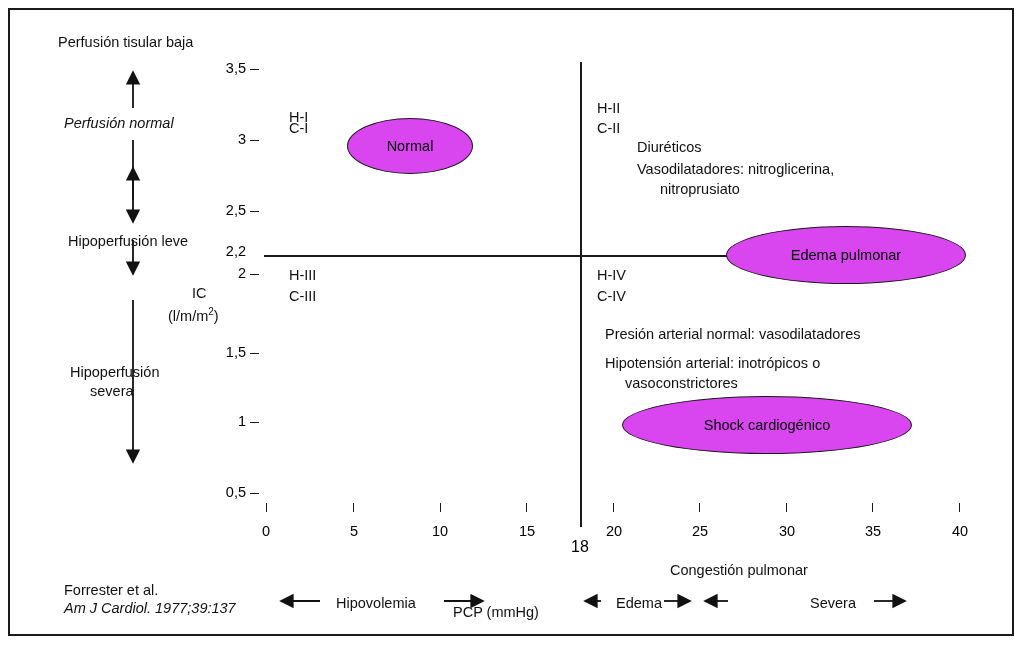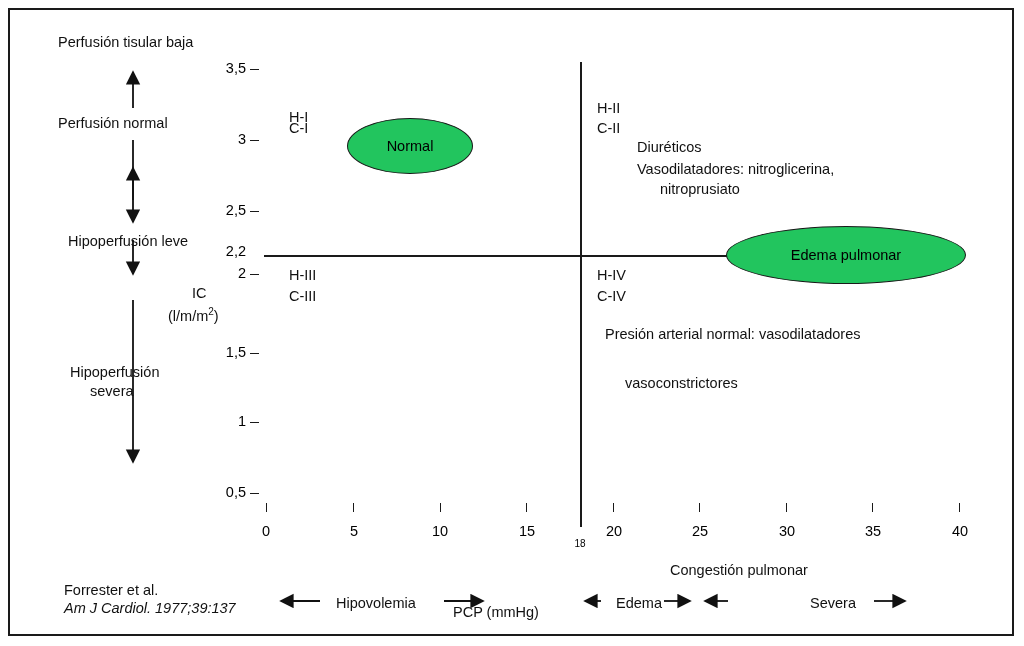--- a/index.html
+++ b/index.html
@@ -62,21 +62,21 @@
   .xlabel {
     position: absolute;
     font-size: 14.5px;
     text-align: center;
     white-space: pre;
   }
   .ellipse {
     position: absolute;
     border: 1.8px solid #1a1a1a;
     border-radius: 50%;
-    background: #22c55e;
+    background: #d946ef;
     display: flex;
     align-items: center;
     justify-content: center;
     font-size: 14.5px;
     box-sizing: border-box;
   }
   svg.overlay {
     position: absolute;
     left: 0;
     top: 0;
@@ -86,21 +86,21 @@
   }
   .sup { font-size: 10px; vertical-align: super; }
 </style>
 </head>
 <body>
 
 <div id="root">
   <div class="frame"></div>
 
   <div class="txt" style="left:58px; top:33px;">Perfusión tisular baja</div>
-  <div class="txt" style="left:58px; top:114px;">Perfusión normal</div>
+  <div class="txt" style="left:64px; top:114px;font-style:italic;">Perfusión normal</div>
   <div class="txt" style="left:68px; top:232px;">Hipoperfusión leve</div>
   <div class="txt" style="left:70px; top:363px;text-align:right;">Hipoperfusión</div>
   <div class="txt" style="left:90px; top:382px;">severa</div>
 
   <div class="txt" style="left:192px; top:284px;">IC</div>
   <div class="txt" style="left:168px; top:306px;"><span>(l/m/m</span><span class="sup">2</span><span>)</span></div>
 
   <div class="ylabel" style="left:198px; top:60px; width:48px;">3,5</div>
   <div class="ylabel" style="left:198px; top:131px; width:48px;">3</div>
   <div class="ylabel" style="left:198px; top:202px; width:48px;">2,5</div>
@@ -134,47 +134,51 @@
 
   <div class="xlabel" style="left:246px; top:523px; width:40px;">0</div>
   <div class="xlabel" style="left:334px; top:523px; width:40px;">5</div>
   <div class="xlabel" style="left:420px; top:523px; width:40px;">10</div>
   <div class="xlabel" style="left:507px; top:523px; width:40px;">15</div>
   <div class="xlabel" style="left:594px; top:523px; width:40px;">20</div>
   <div class="xlabel" style="left:680px; top:523px; width:40px;">25</div>
   <div class="xlabel" style="left:767px; top:523px; width:40px;">30</div>
   <div class="xlabel" style="left:853px; top:523px; width:40px;">35</div>
   <div class="xlabel" style="left:940px; top:523px; width:40px;">40</div>
-  <div class="xlabel" style="left:562px; top:538px; width:36px; font-size:10px;">18</div>
+  <div class="xlabel" style="left:562px; top:538px; width:36px; font-size:16px;">18</div>
 
   <div class="txt" style="left:289px; top:108px;">H-I</div>
   <div class="txt" style="left:289px; top:119px;">C-I</div>
 
   <div class="txt" style="left:597px; top:99px;">H-II</div>
   <div class="txt" style="left:597px; top:119px;">C-II</div>
 
   <div class="txt" style="left:289px; top:266px;">H-III</div>
   <div class="txt" style="left:289px; top:287px;">C-III</div>
 
   <div class="txt" style="left:597px; top:266px;">H-IV</div>
   <div class="txt" style="left:597px; top:287px;">C-IV</div>
 
   <div class="txt" style="left:637px; top:138px;">Diuréticos</div>
   <div class="txt" style="left:637px; top:160px;">Vasodilatadores: nitroglicerina,</div>
   <div class="txt" style="left:660px; top:180px;">nitroprusiato</div>
 
 
   <div class="txt" style="left:605px; top:325px;">Presión arterial normal: vasodilatadores</div>
+  <div class="txt" style="left:605px; top:354px;">Hipotensión arterial: inotrópicos o</div>
   <div class="txt" style="left:625px; top:374px;">vasoconstrictores</div>
 
   <div class="ellipse" style="left:347px; top:118px; width:126px; height:56px;">
     <span>Normal</span>
   </div>
   <div class="ellipse" style="left:726px; top:226px; width:240px; height:58px;">
     <span>Edema pulmonar</span>
+  </div>
+  <div class="ellipse" style="left:622px; top:396px; width:290px; height:58px;">
+    <span>Shock cardiogénico</span>
   </div>
 
   <div class="txt" style="left:453px; top:561px;margin-top:42px;">PCP (mmHg)</div>
   <div class="txt" style="left:670px; top:561px;">Congestión pulmonar</div>
 
   <div class="txt" style="left:64px; top:581px;">Forrester et al.</div>
   <div class="txt ital" style="left:64px; top:599px;">Am J Cardiol. 1977;39:137</div>
 
   <div class="txt" style="left:336px; top:594px;">Hipovolemia</div>
   <div class="txt" style="left:616px; top:594px;">Edema</div>

